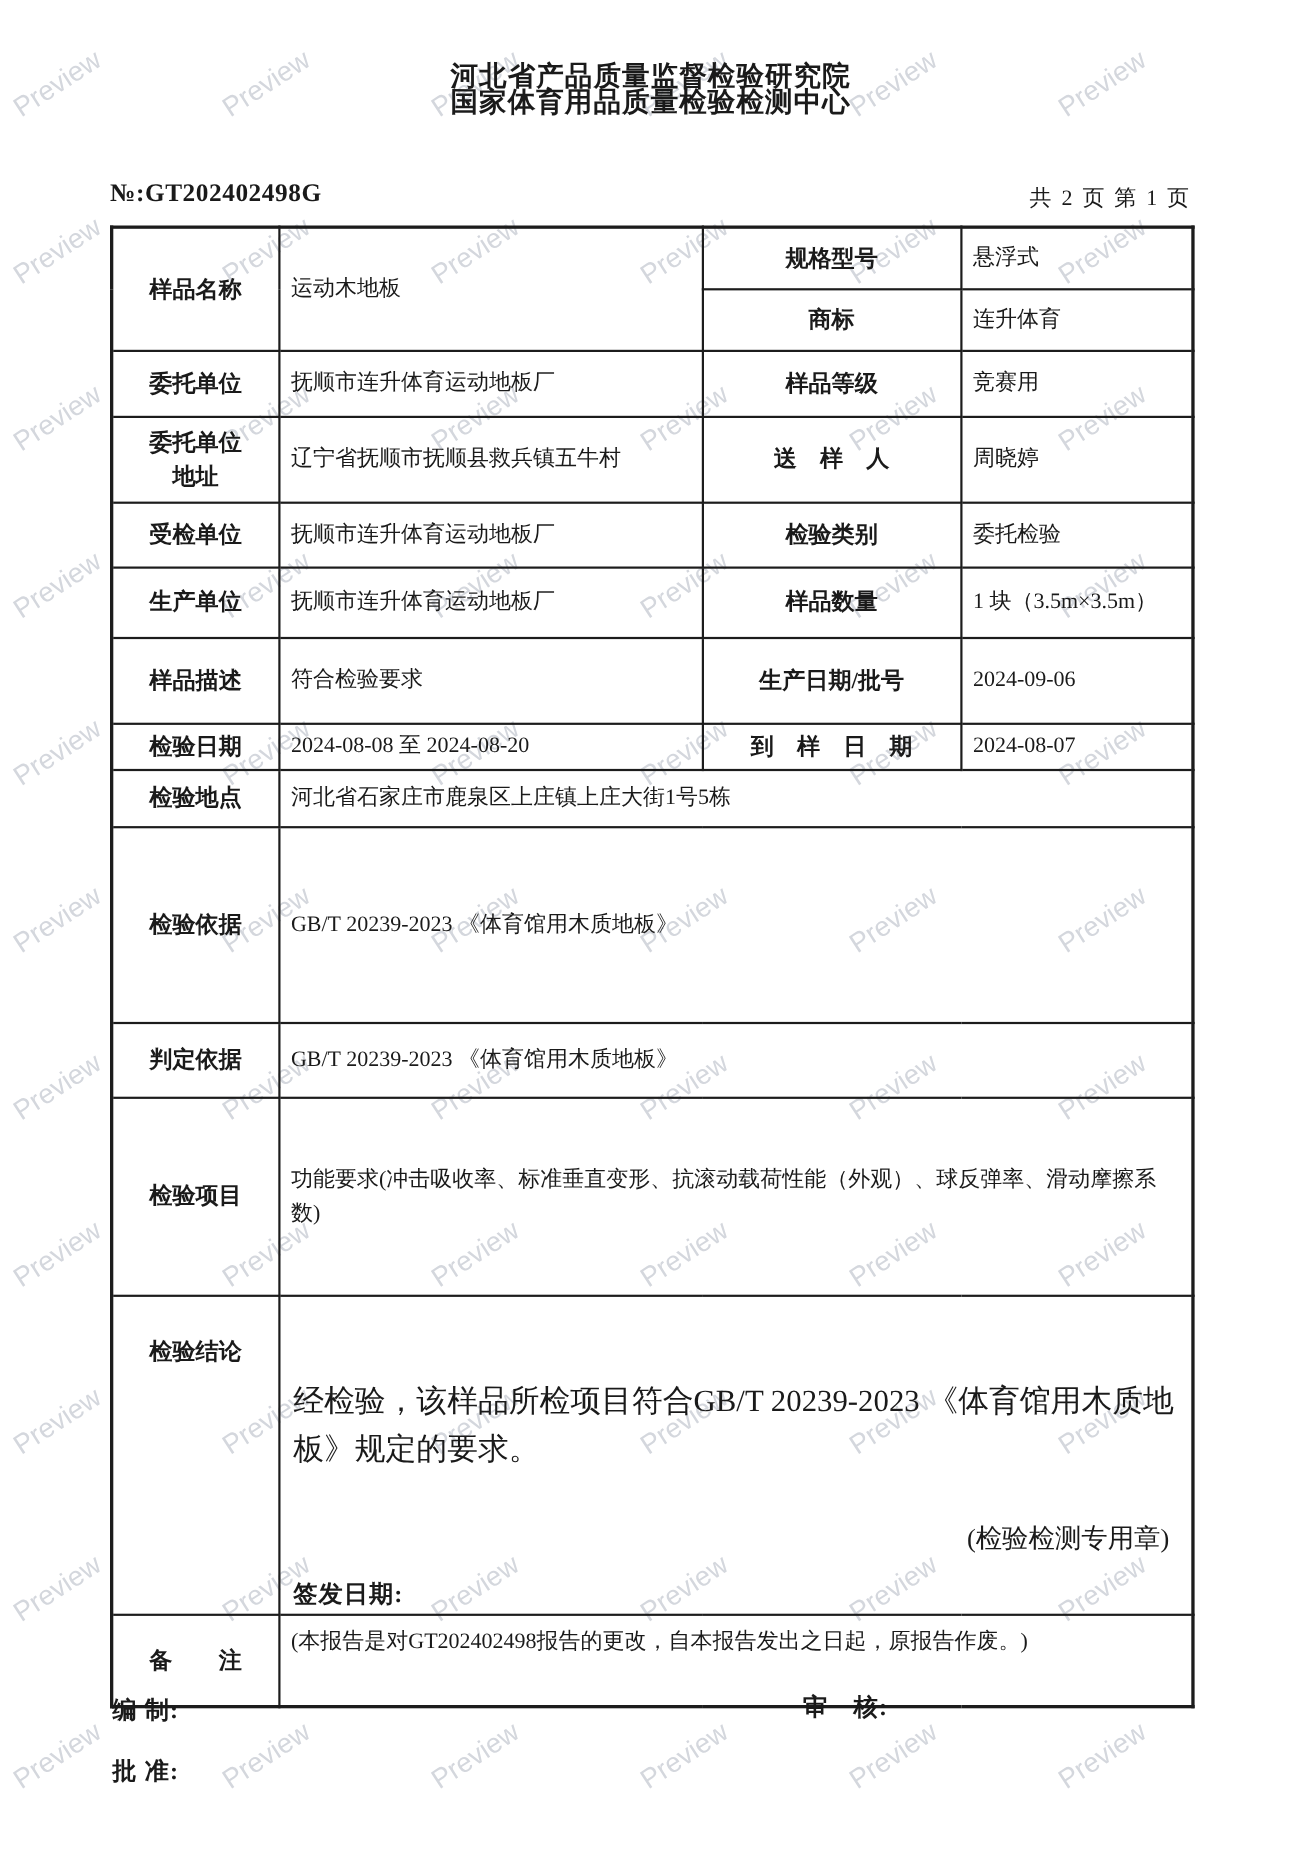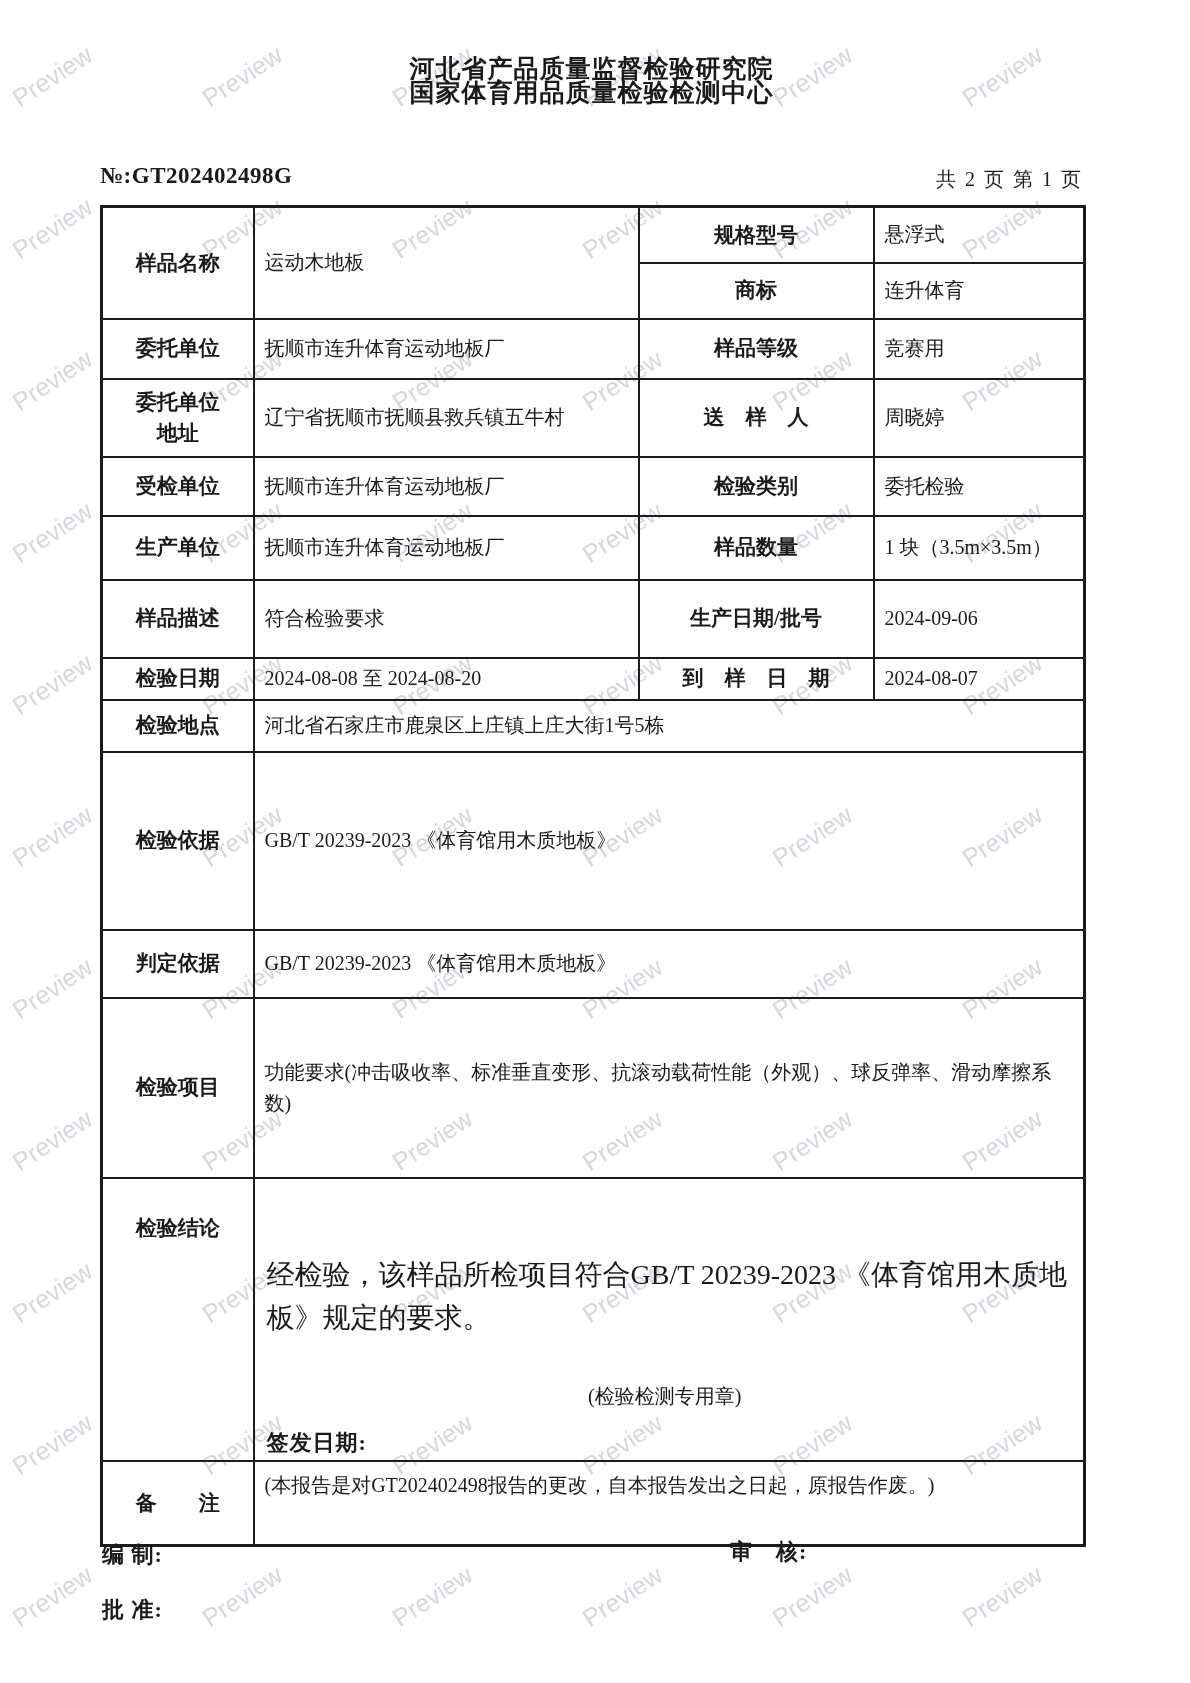--- a/index.html
+++ b/index.html
@@ -63,21 +63,21 @@
     padding: 2px;
   }
   td.value {
     text-align: left; vertical-align: middle;
     font-size: 20px; padding: 4px 10px;
     line-height: 1.55;
   }
   td.conclusion-cell { vertical-align: top; padding: 0 12px; }
   td.label.top { vertical-align: top; padding-top: 34px; }
   .conclusion-text { margin-top: 74px; font-size: 28px; }
-  .seal-note { margin-top: 42px; text-align: center; padding-right: 8px; font-size: 20px; }
+  .seal-note { margin-top: 42px; text-align: right; padding-right: 8px; font-size: 24px; }
   .issue-date { margin-top: 14px; text-align: left; font-weight: bold; font-size: 22px; letter-spacing: 1px; }
   td.remarks-value { vertical-align: top; padding-top: 8px; }
 
   .footer-item { position: absolute; font-weight: bold; font-size: 22px; letter-spacing: 1px; }
   .prepared { left: 102px; top: 1540px; }
   .reviewed { left: 730px; top: 1537px; }
   .approved { left: 102px; top: 1595px; }
 </style>
 </head>
 <body>

